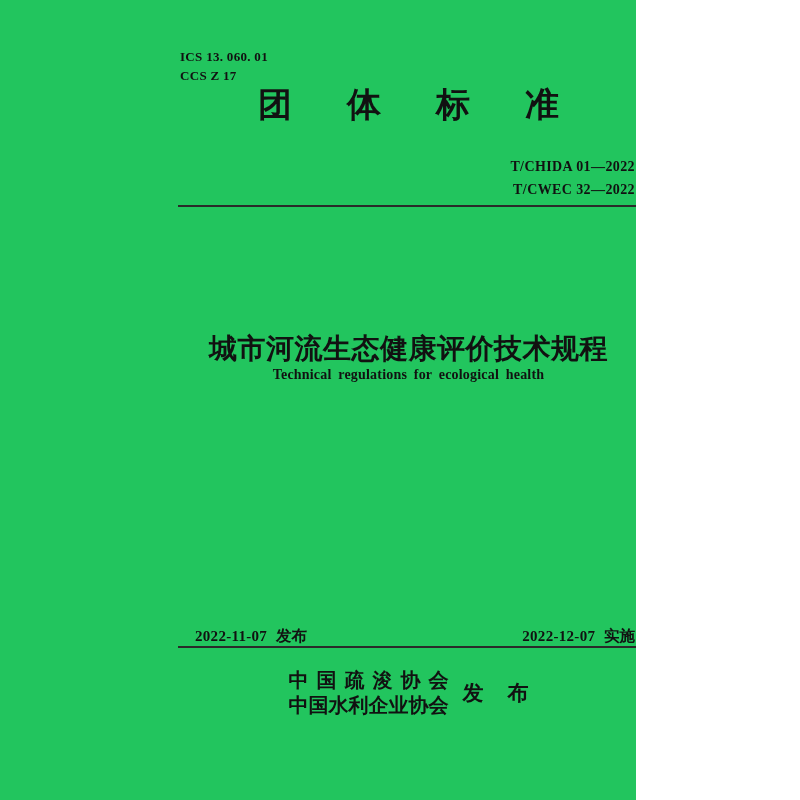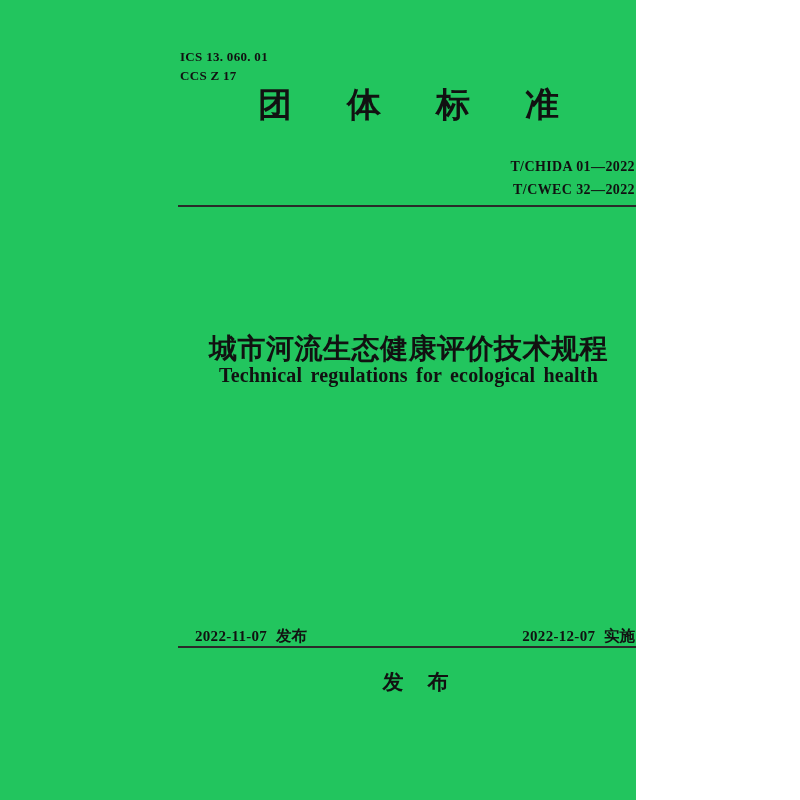--- a/index.html
+++ b/index.html
@@ -88,21 +88,21 @@
   }
   
   .title-en {
     position: absolute;
     left: 179px;
     top: 363px;
     width: 459px;
     text-align: center;
     font-family: "Liberation Serif", serif;
     font-weight: bold;
-    font-size: 20px;
+    font-size: 14px;
     line-height: 24px;
     word-spacing: 3px;
     letter-spacing: 0.2px;
     color: #111111;
   }
   
   .date-row {
     position: absolute;
     left: 179px;
     top: 626px;
@@ -196,18 +196,22 @@
     </div>
     <div class="date-side">
       <span class="date-num">2022-12-07</span>
       <span class="date-label">实施</span>
     </div>
   </div>
 
   <div class="rule rule-bottom"></div>
 
   <div class="publisher-block">
+    <div class="publisher-names">
+      <div class="justified">中国疏浚协会</div>
+      <div>中国水利企业协会</div>
+    </div>
     <div class="publish-label">
       <span class="spread">发布</span>
     </div>
   </div>
 
 </div>
 
 </body></html>

